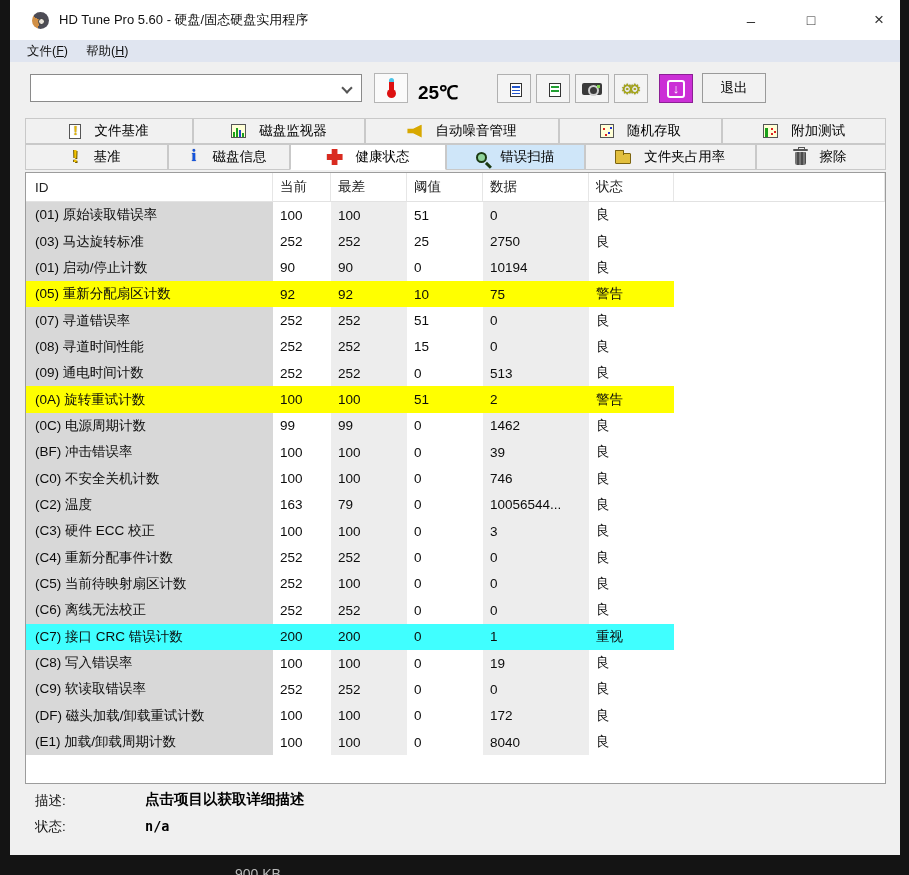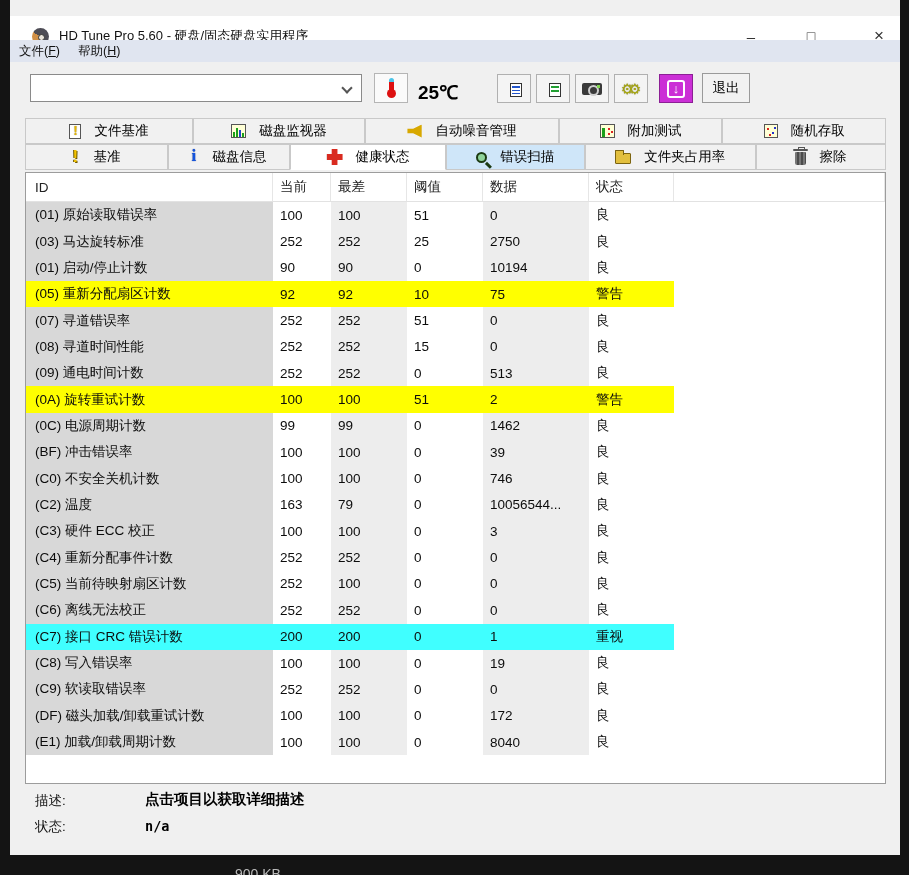--- a/index.html
+++ b/index.html
@@ -5,36 +5,36 @@
   * { margin:0; padding:0; box-sizing:border-box; }
   html,body { width:909px; height:875px; overflow:hidden; background:#141414;
               font-family:"Liberation Sans", sans-serif; }
   #desktop { position:relative; width:909px; height:875px; }
 
   
   #win { position:absolute; left:10px; top:0; width:890px; height:855px; background:#f0f0f0; }
 
   
   #titlebar { position:absolute; left:0; top:0; width:100%; height:40px; background:#ffffff;
-              display:flex; align-items:center;margin-top:16px; }
+              display:flex; align-items:center; }
   #app-icon { width:17px; height:17px; border-radius:50%; margin-left:22px;
               background:conic-gradient(from 200deg,#d19046 0 100deg,#4d4c55 100deg 360deg);
               position:relative; flex:0 0 auto; }
   #app-icon::after { content:""; position:absolute; left:6px; top:6px; width:5px; height:5px;
               border-radius:50%; background:#e8e3da; border:1px solid #333; }
   #title-text { margin-left:10px; font-size:13px; color:#111; }
   .wctl { position:absolute; top:0; width:46px; height:40px; display:flex; align-items:center;
           justify-content:center; font-size:15px; color:#333; cursor:default; }
   #btn-min   { left:718px; }
   #btn-max   { left:778px; font-size:14px; }
   #btn-close { left:846px; font-size:17px; }
 
   
   #menubar { position:absolute; left:0; top:40px; width:100%; height:22px; background:#e0e5f0;
-             display:flex; align-items:center; }
+             display:flex; align-items:center; padding-left:8px; }
   .menu-item { font-size:12.5px; color:#111; padding:2px 9px; }
   .menu-item u { text-decoration:underline; }
 
   
   #toolbar { position:absolute; left:0; top:62px; width:100%; height:56px; background:#f0f0f0; }
   #drive-select { position:absolute; left:20px; top:12px; width:332px; height:28px; background:#fff;
                   border:1px solid #8a8a8a; display:flex; align-items:center;
                   font-family:"DejaVu Sans Mono", monospace; font-size:13px; color:#111;
                   padding-left:8px; }
   #drive-chevron { position:absolute; right:10px; top:9px; width:8px; height:8px;
@@ -64,21 +64,21 @@
   .ico-camera { width:20px; height:12px; background:#3a3a3a; border-radius:2px; position:relative; }
   .ico-camera::before { content:""; position:absolute; left:6px; top:2px; width:7px; height:7px;
           border-radius:50%; border:2px solid #cfcfcf; }
   .ico-camera::after { content:""; position:absolute; right:2px; top:2px; width:3px; height:3px;
           background:#7fd44f; }
   .ico-gears { font-size:14px; color:#a9a918; letter-spacing:-5px; text-shadow:0 0 1px #5c5c00;
           line-height:1; padding-right:5px; }
   .ico-down { width:18px; height:18px; border:2px solid #fff; border-radius:3px; color:#fff;
           font-size:13px; font-weight:bold; display:flex; align-items:center; justify-content:center; }
 
-  #exit-btn { position:absolute; left:692px; top:11px; width:48px; height:30px; background:#f2f2f2;
+  #exit-btn { position:absolute; left:692px; top:11px; width:64px; height:30px; background:#f2f2f2;
           border:1px solid #9a9a9a; font-size:13.5px; color:#000; display:flex; align-items:center;
           justify-content:center; }
 
   
   #tabs { position:absolute; left:15px; top:118px; width:861px; }
   .tabrow { display:flex; height:26px; }
   .tab { display:flex; align-items:center; justify-content:center; gap:13px; background:#f1f1f1;
          border:1px solid #c9c9c9; font-size:13.5px; color:#000; overflow:hidden; }
   .tab.active { background:#ffffff; border-bottom-color:#ffffff; }
   .tab.highlighted { background:#cfe6f9; }
@@ -227,27 +227,27 @@
     <span class="tico ico-disk-monitor"></span>
     <span class="tlabel">磁盘监视器</span>
   </div>
 
   <div class="tab">
     <span class="tico ico-speaker"></span>
     <span class="tlabel">自动噪音管理</span>
   </div>
 
   <div class="tab">
+    <span class="tico ico-random-access"></span>
+    <span class="tlabel">随机存取</span>
+  </div>
+
+  <div class="tab">
     <span class="tico ico-extra-tests"></span>
     <span class="tlabel">附加测试</span>
-  </div>
-
-  <div class="tab">
-    <span class="tico ico-random-access"></span>
-    <span class="tlabel">随机存取</span>
   </div>
 </div>
       <div class="tabrow" id="tabrow2">
   <div class="tab">
     <span class="tico ico-exclamation"></span>
     <span class="tlabel">基准</span>
   </div>
 
   <div class="tab">
     <span class="tico ico-info"></span>

